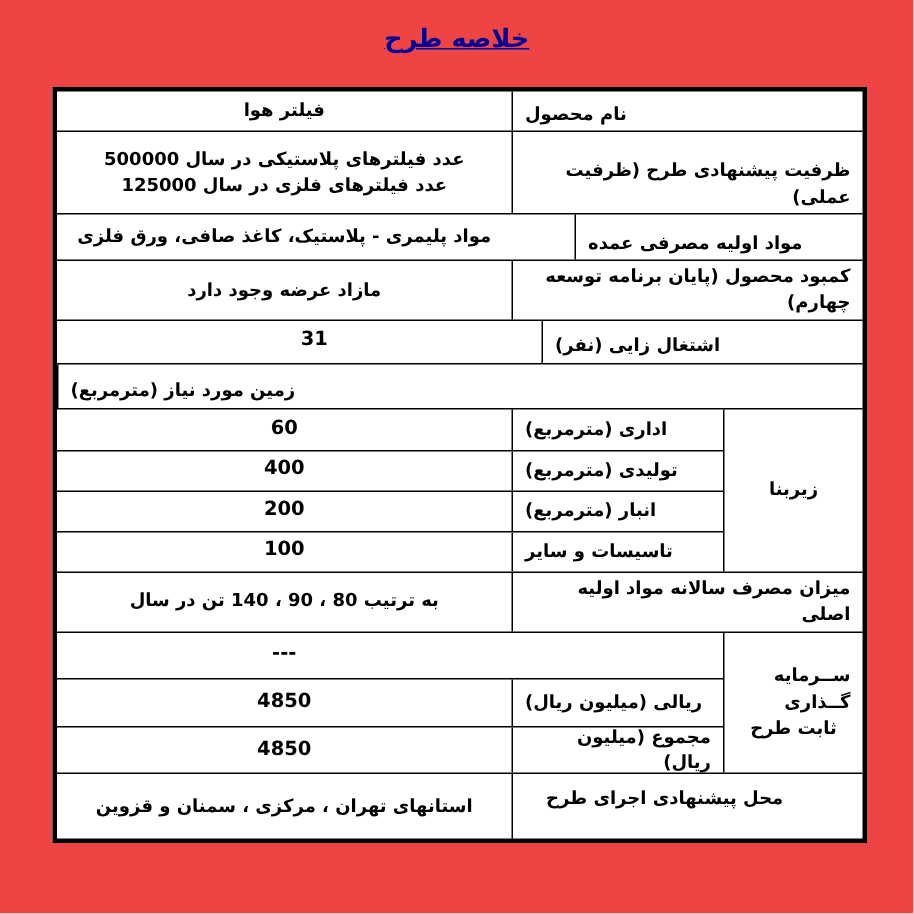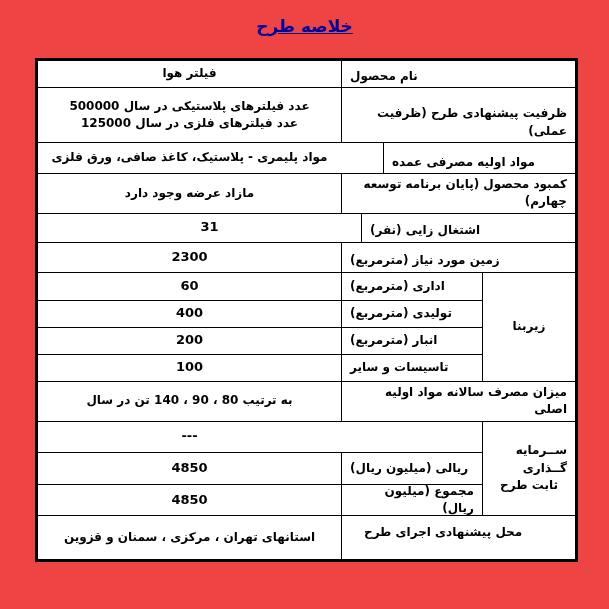--- a/index.html
+++ b/index.html
@@ -108,23 +108,20 @@
     <div class="row h-r6">
       <div class="cell value">
         <span class="num">31</span>
       </div>
       <div class="cell label">
         <span>اشتغال زایی (نفر)</span>
       </div>
     </div>
 
     <div class="row h-r7">
-      <div class="cell value">
-        <span class="num">2300</span>
-      </div>
       <div class="cell label">
         <span>زمین مورد نیاز (مترمربع)</span>
       </div>
     </div>
 
     <div class="section">
       <div class="section-rows">
         <div class="subrow h-sub">
           <div class="cell value">
             <span class="num">60</span>

